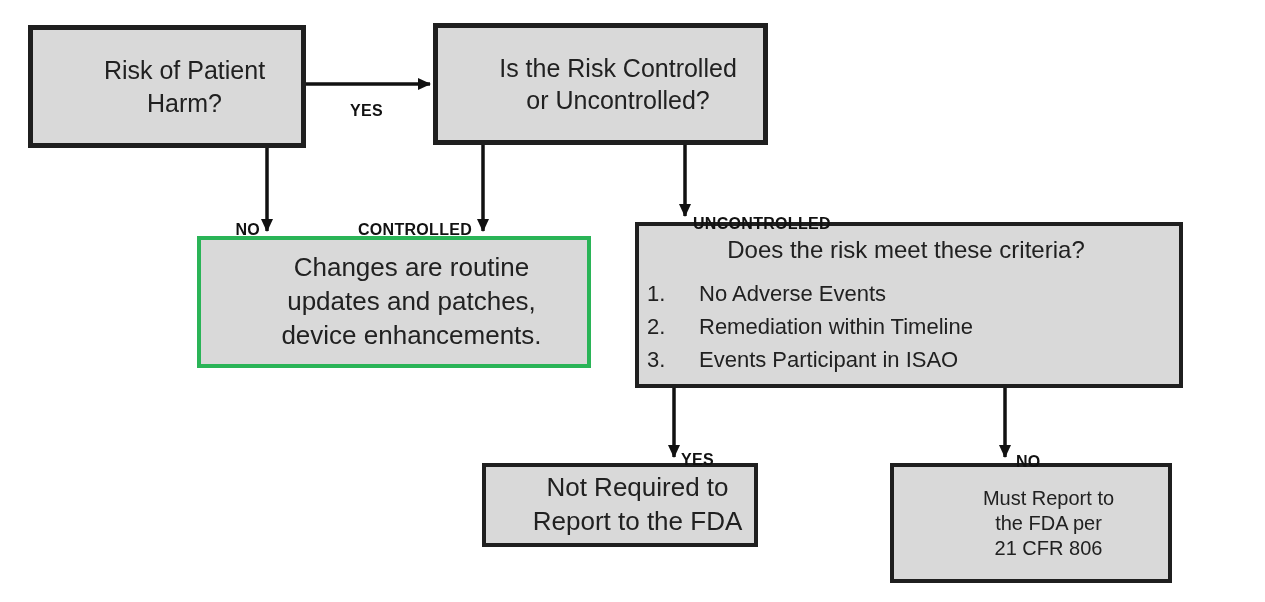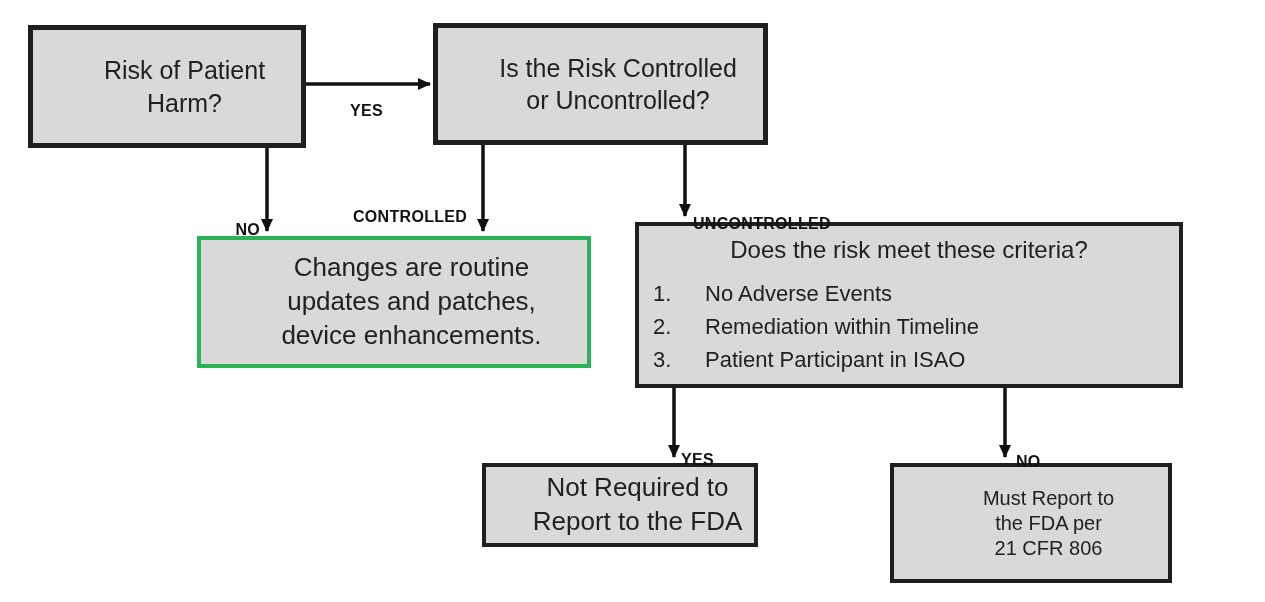--- a/index.html
+++ b/index.html
@@ -36,21 +36,21 @@
     white-space: pre-line;
     line-height: 1.3;
     padding-left: 35px;
   }
   .node-risk        { left: 28px;  top: 25px;  width: 278px; height: 123px; font-size: 25px; border-width: 5px; }
   .node-controlled-q{ left: 433px; top: 23px;  width: 335px; height: 122px; font-size: 25px; border-width: 5px; }
   .node-routine     { left: 197px; top: 236px; width: 394px; height: 132px; font-size: 26px;
                       border-color: var(--green-border, #2ab457); }
   .node-criteria    { left: 635px; top: 222px; width: 548px; height: 166px;
                       flex-direction: column; align-items: stretch; justify-content: flex-start;
-                      text-align: left; white-space: normal; padding: 8px 10px 6px 10px; }
+                      text-align: left; white-space: normal; padding: 8px 10px 6px 4px; }
   .node-not-required{ left: 482px; top: 463px; width: 276px; height: 84px; font-size: 26px; }
   .node-must-report { left: 890px; top: 463px; width: 282px; height: 120px; font-size: 20px; line-height: 1.25; }
   .criteria-title {
     font-size: 24px;
     text-align: center;
     margin-bottom: 12px;
   }
   .criteria-row {
     display: flex;
     font-size: 22px;
@@ -65,21 +65,21 @@
     position: absolute;
     font-size: 16px;
     font-weight: 700;
     color: #111111;
     letter-spacing: 0.3px;
     white-space: nowrap;
     margin-top: 44px;
   }
   .lbl-yes-top      { left: 350px; top: 58px;  }
   .lbl-no-left      { left: 200px; top: 177px; width: 60px;  text-align: right; }
-  .lbl-controlled   { left: 353px; top: 164px; width: 124px; text-align: left; }
+  .lbl-controlled   { left: 353px; top: 177px; width: 124px; text-align: center; }
   .lbl-uncontrolled { left: 693px; top: 171px; }
   .lbl-yes-bottom   { left: 681px; top: 407px; }
   .lbl-no-bottom    { left: 1016px; top: 409px; }
 </style>
 </head>
 <body>
 
 <div class="canvas">
 
   <svg class="edges" viewBox="0 0 1265 602" xmlns="http://www.w3.org/2000/svg">
@@ -117,21 +117,21 @@
     <div class="criteria-row">
       <span class="criteria-num">1.</span>
       <span>No Adverse Events</span>
     </div>
     <div class="criteria-row">
       <span class="criteria-num">2.</span>
       <span>Remediation within Timeline</span>
     </div>
     <div class="criteria-row">
       <span class="criteria-num">3.</span>
-      <span>Patient Participant in ISAO</span>
+      <span>Events Participant in ISAO</span>
     </div>
   </div>
 
   <div class="node node-not-required">
     <span>Not Required to
 Report to the FDA</span>
   </div>
 
   <div class="node node-must-report">
     <span>Must Report to

